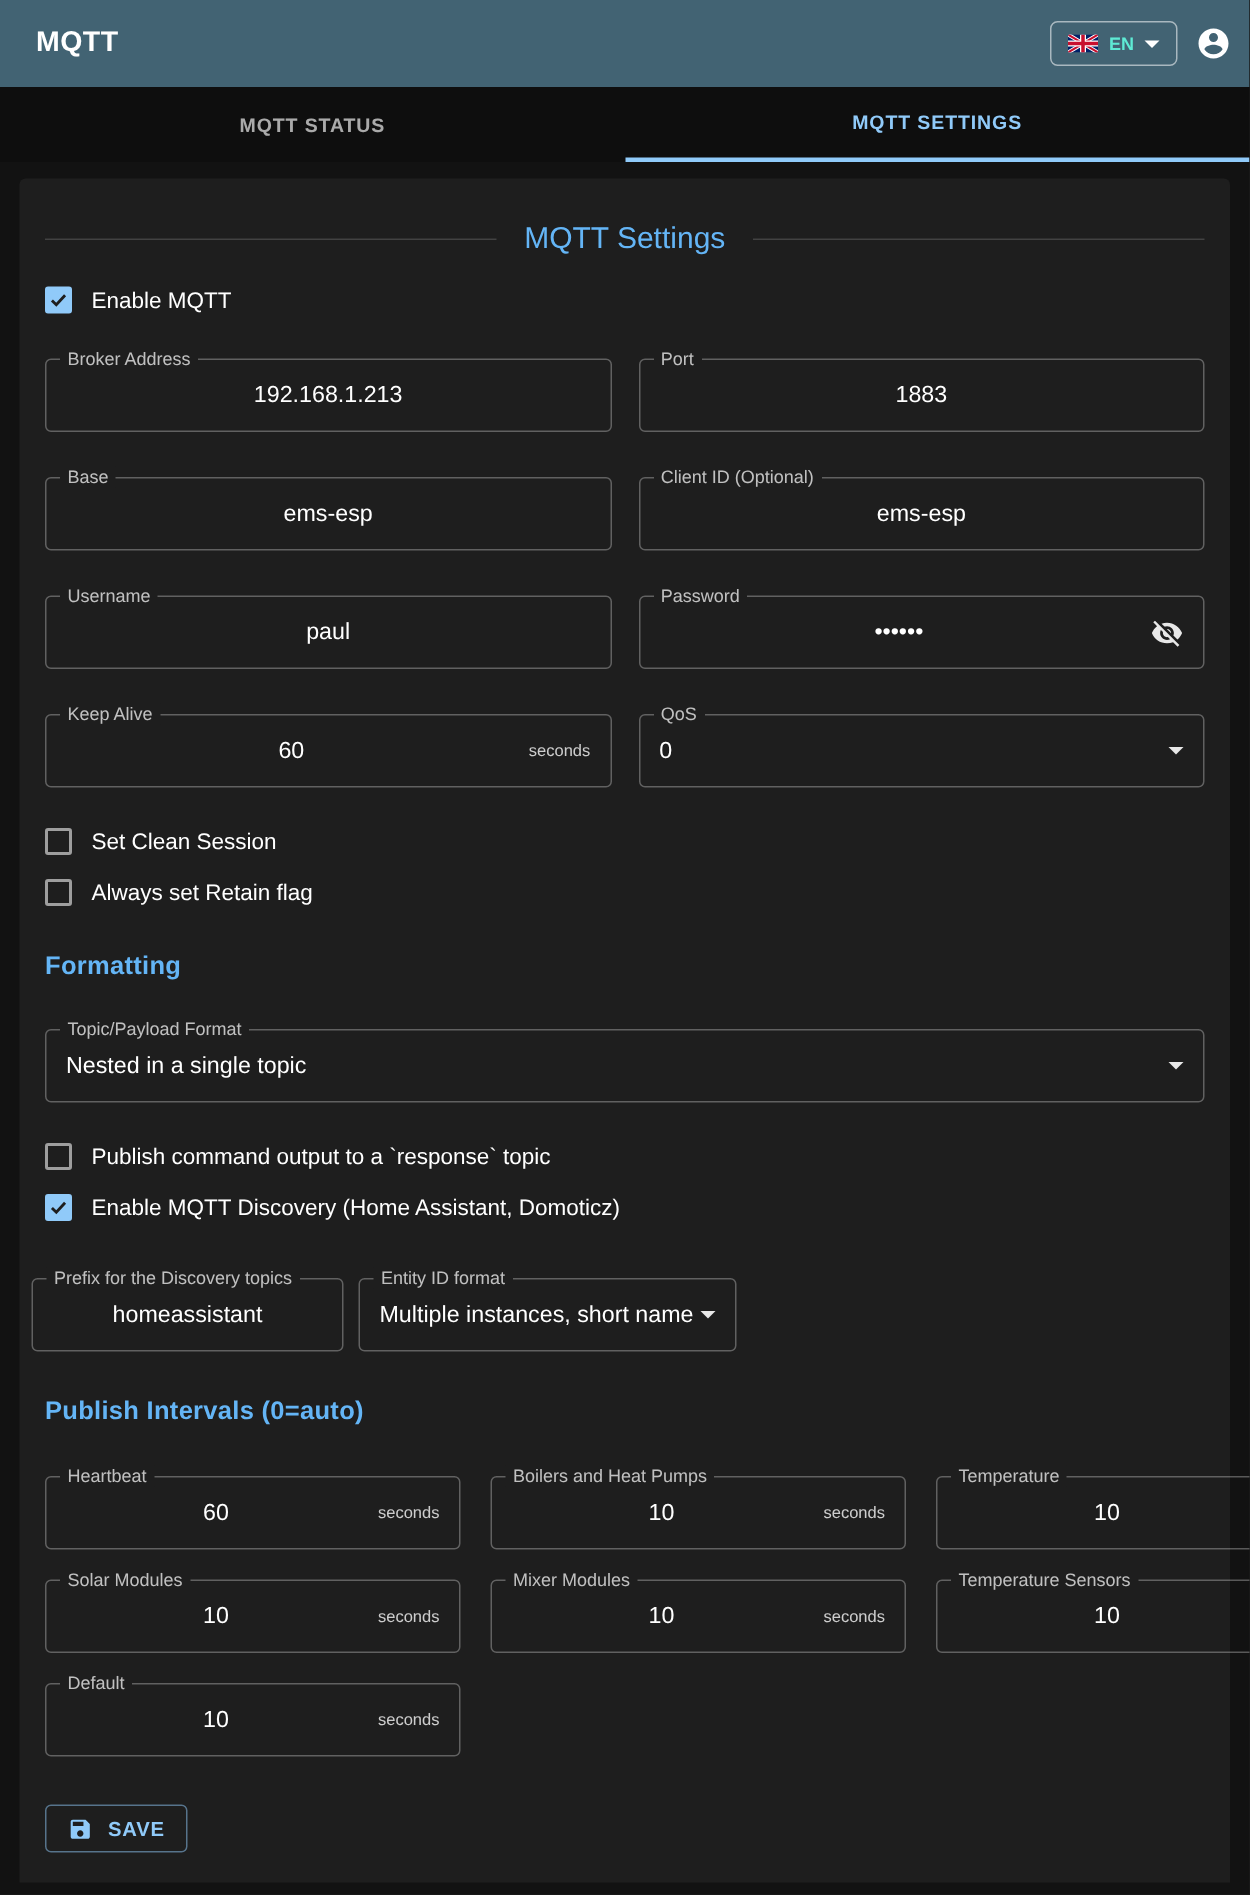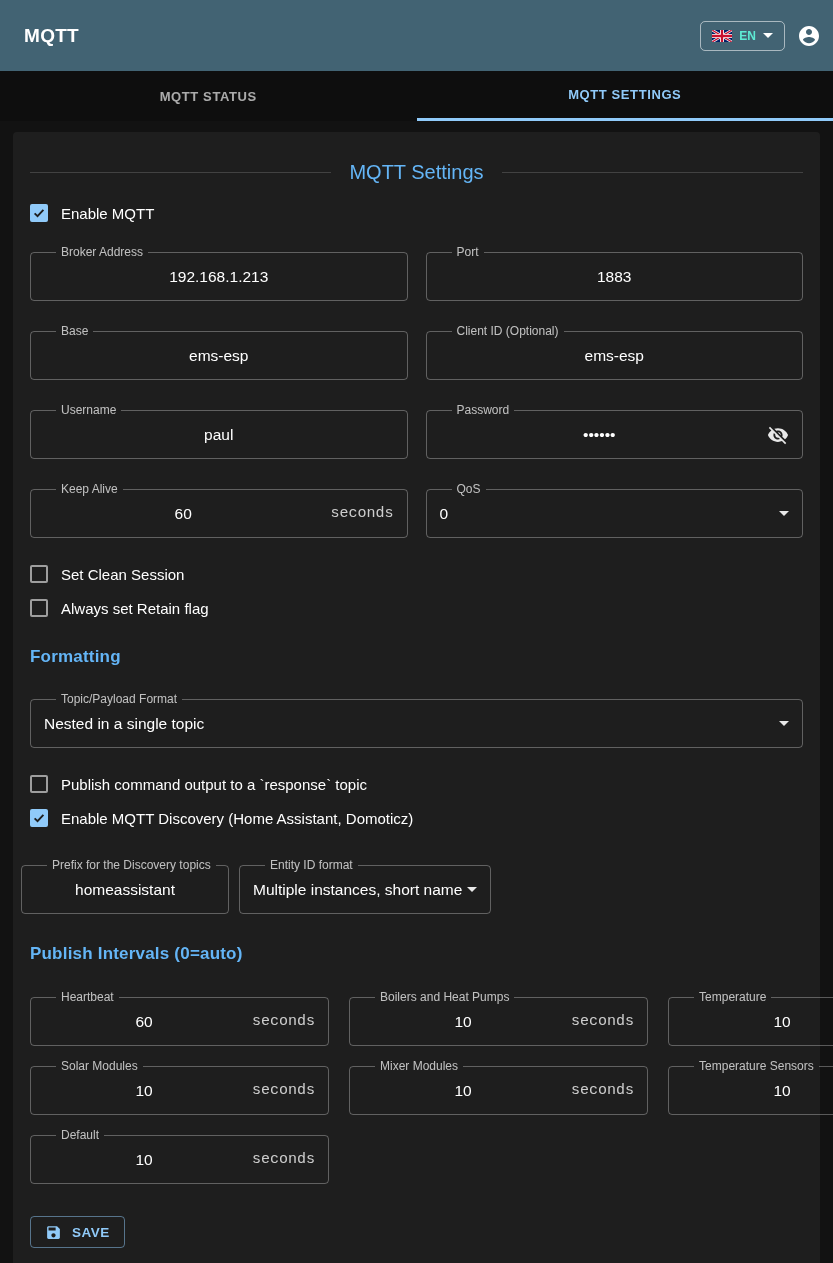--- a/index.html
+++ b/index.html
@@ -1,20 +1,20 @@
 <!DOCTYPE html>
 <html><head>
 <meta charset="utf-8">
 <style>
   * { margin:0; padding:0; box-sizing:border-box; }
   html,body { width:833px; height:1263px; overflow:hidden; }
   body { background:#121212; font-family:"Liberation Sans", sans-serif; color:#fff; }
 
   
-  .appbar { height:71px; background:#426373; display:flex; align-items:center; padding:0 12px 0 24px; }
+  .appbar { height:58px; background:#426373; display:flex; align-items:center; padding:0 12px 0 24px; }
   .appbar-title { font-size:19px; font-weight:700; letter-spacing:.3px; color:#fff; }
   .appbar-right { margin-left:auto; display:flex; align-items:center; gap:12px; }
   .lang-btn { display:flex; align-items:center; gap:7px; height:30px; padding:0 11px;
               border:1px solid rgba(255,255,255,.55); border-radius:5px; cursor:pointer; background:transparent; }
   .flag { width:20px; height:12px; display:block; border-radius:1px; }
   .lang-label { color:#5eead4; font-size:12px; font-weight:700; }
   .caret { width:0; height:0; border-left:5px solid transparent; border-right:5px solid transparent; border-top:5px solid #fff; }
   .avatar { width:24px; height:24px; }
 
   
@@ -37,26 +37,26 @@
   .cbx { width:18px; height:18px; border:2px solid #9e9e9e; border-radius:2px; flex:0 0 auto;
          display:flex; align-items:center; justify-content:center; }
   .cbx.checked { border-color:#90caf9; background:#90caf9; }
   .cbx svg { display:none; }
   .cbx.checked svg { display:block; }
   .check-label { font-size:15px; color:#fff; }
 
   
   .field { position:relative; height:49px; border:1px solid rgba(255,255,255,.30); border-radius:4px;
            display:flex; align-items:center; padding:0 13px; background:transparent; }
-  .field-label { position:absolute; top:-8px; left:25px; padding:0 5px; background:#1e1e1e;
+  .field-label { position:absolute; top:-8px; left:9px; padding:0 5px; background:#1e1e1e;
                  font-size:12px; color:rgba(255,255,255,.72); white-space:nowrap;text-align:center; }
   .field-input { flex:1; min-width:0; background:transparent; border:none; outline:none;
                  color:#fff; font-size:15.5px; font-family:inherit;text-align:center; }
   .field-value { flex:1; font-size:15.5px; color:#fff; white-space:nowrap; overflow:hidden; }
-  .adorn { margin-left:8px; font-size:15px; color:rgba(255,255,255,.78); white-space:nowrap;font-family:Liberation Mono, monospace; }
+  .adorn { margin-left:8px; font-size:11px; color:rgba(255,255,255,.78); white-space:nowrap; }
   .sel-caret { margin-left:auto; width:0; height:0; flex:0 0 auto;
                border-left:5px solid transparent; border-right:5px solid transparent; border-top:5px solid #e8e8e8; }
   .eye-btn { margin-left:8px; cursor:pointer; display:flex; align-items:center; }
 
   .row2 { display:grid; grid-template-columns:1fr 1fr; gap:18px; margin-top:30px; }
   .row-full { margin-top:32px; }
   .row-disc { display:flex; gap:10px; margin-top:38px; margin-left:-9px; }
   .row-disc .f-prefix { width:208px; }
   .row-disc .f-entity { width:252px; }
 

